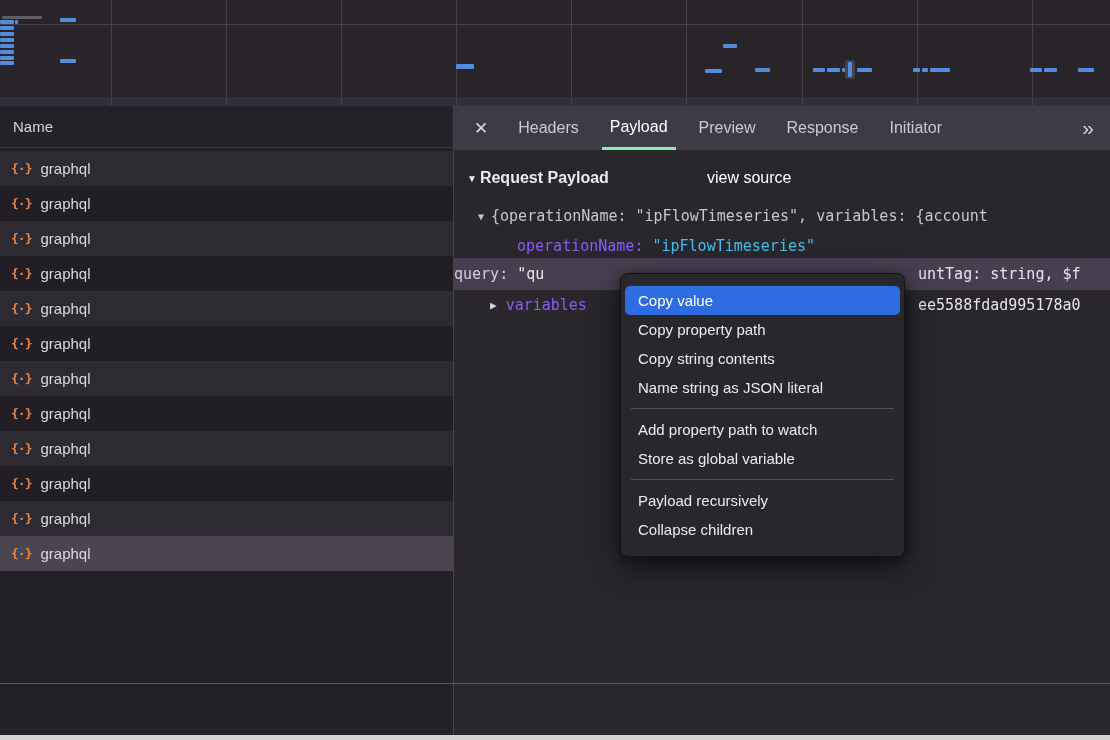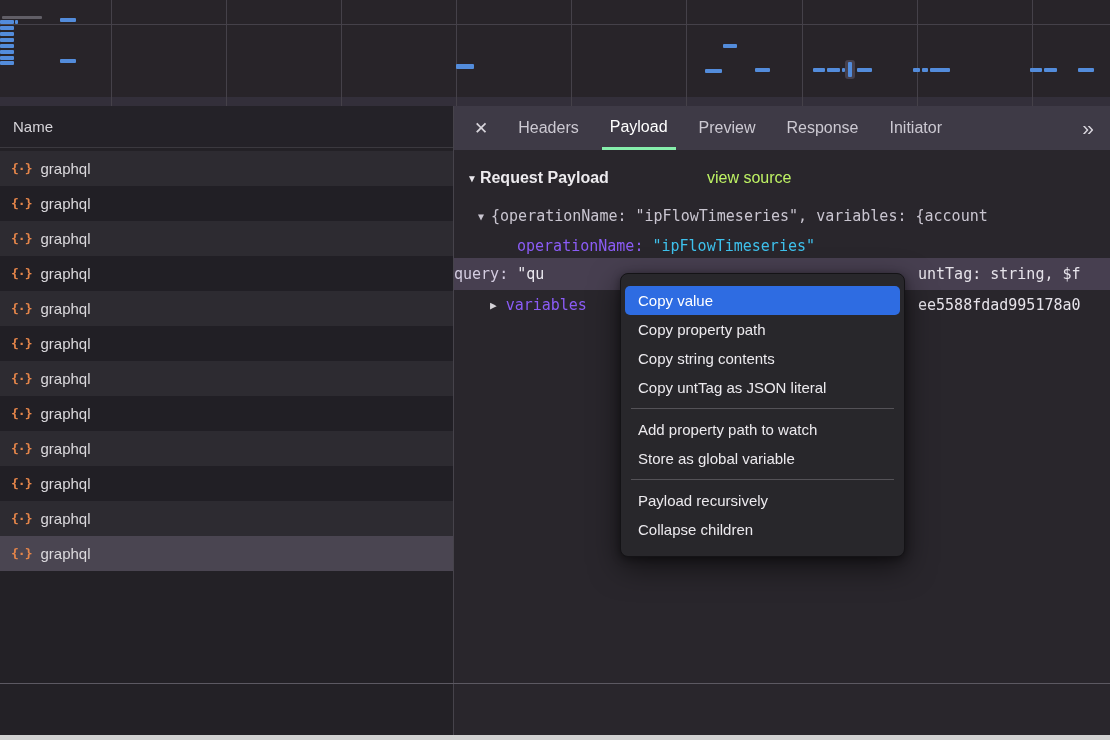--- a/index.html
+++ b/index.html
@@ -40,21 +40,21 @@
   .tab{box-sizing:border-box;font-size:16px;color:#ccc9d2;height:44px;line-height:44px;padding:0 8px;margin-right:15px;white-space:nowrap}
   .tab.active{color:#ffffff;border-bottom:3px solid #86efac;line-height:41px}
   .overflow-btn{margin-left:auto;margin-right:16px;color:#d8d5dc;font-size:21px}
 
   
   .rp-row{position:absolute;left:0;right:0;height:30px;display:flex;align-items:center;white-space:nowrap}
   .mono{font-family:"DejaVu Sans Mono",monospace;font-size:15px}
   #rp-header{top:57px}
   .rp-tri{margin-left:13px;font-size:10px;color:#e9e7ec}
   .rp-title{font-weight:bold;font-size:16px;color:#eceaee;margin-left:3px}
-  .rp-vs{position:absolute;left:253px;font-size:16px;color:#bef264}
+  .rp-vs{position:absolute;left:253px;font-size:16px;color:#ffffff}
   #rp-preview{top:95px;color:#c9c5d0}
   #rp-preview .tri2{margin-left:24px;margin-right:7px;font-size:10px;color:#c9c5d0}
   #rp-op{top:125px;padding-left:63px}
   .key{color:#8b5cf6}
   .str{color:#3ec1ec}
   #rp-query{top:152px;height:32px;background:#473f50;}
   #rp-query .qkey{color:#d3cce0}
   #rp-query .qval{color:#eae8ee}
   .right-frag{position:absolute;left:464px;color:#e6e3ea}
   #rp-vars{top:184px}
@@ -218,21 +218,21 @@
     </div>
   </div>
 
   <div class="divider-683"></div>
 </div>
 
 <div class="context-menu" id="context-menu">
     <div class="menu-item highlighted">Copy value</div>
     <div class="menu-item">Copy property path</div>
     <div class="menu-item">Copy string contents</div>
-    <div class="menu-item">Copy untTag as JSON literal</div>
+    <div class="menu-item">Name string as JSON literal</div>
     <div class="menu-divider"></div>
     <div class="menu-item">Add property path to watch</div>
     <div class="menu-item">Store as global variable</div>
     <div class="menu-divider"></div>
     <div class="menu-item">Payload recursively</div>
     <div class="menu-item">Collapse children</div>
   </div>
 
 <div class="bottom-edge"></div>
 

